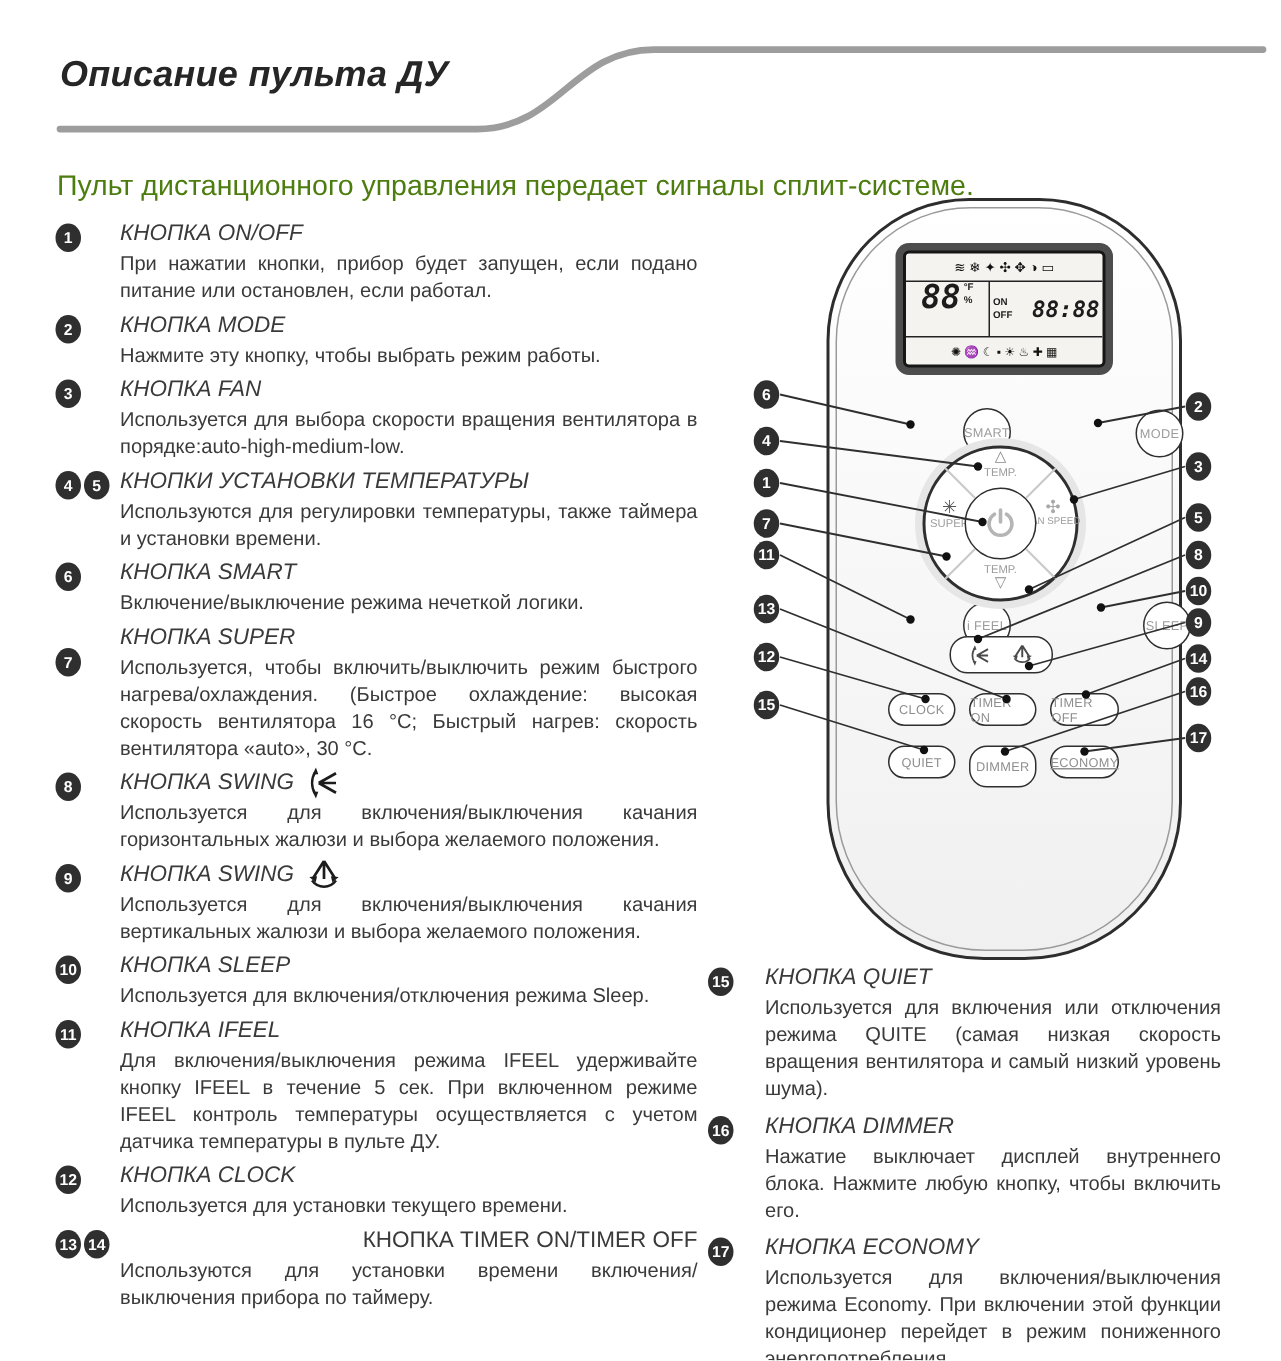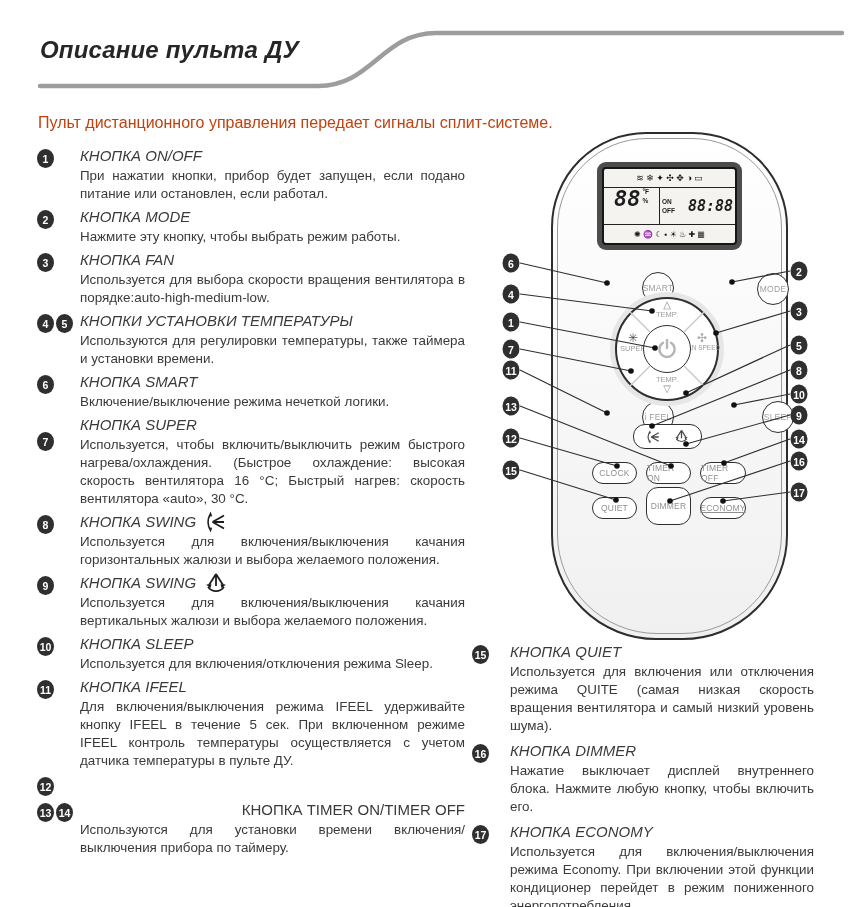--- a/index.html
+++ b/index.html
@@ -1,21 +1,21 @@
 <!DOCTYPE html>
 <html><head>
 <meta charset="utf-8">
 <style>
   html,body{margin:0;padding:0;background:#fff;}
   .page{position:relative;width:854px;height:907px;background:#fff;overflow:hidden;
         font-family:"Liberation Sans",sans-serif;color:#3b3b3b;}
   .header-curve{position:absolute;left:0;top:0;pointer-events:none;}
   .page-title{position:absolute;left:40px;top:36px;font-size:24px;font-weight:bold;
               font-style:italic;color:#262626;letter-spacing:.2px;}
-  .intro{position:absolute;left:38px;top:114px;font-size:16px;color:#c2410c;}
+  .intro{position:absolute;left:38px;top:114px;font-size:19px;color:#4d7c0f;}
 
   
   .left-col{position:absolute;left:33px;top:147px;width:432px;}
   .right-col{position:absolute;left:468px;top:643px;width:346px;}
   .item{display:flex;margin-bottom:5px;}
   .badges{flex:none;display:flex;gap:2px;align-items:flex-start;padding:2px 0 0 4px;}
   .left-col .badges{width:47px;box-sizing:border-box;}
   .right-col .badges{width:42px;box-sizing:border-box;}
   .badge{width:17px;height:19px;background:#2f2f2f;color:#fff;border-radius:50%;
          font-size:10.5px;font-weight:bold;display:flex;align-items:center;justify-content:center;flex:none;}
@@ -220,20 +220,26 @@
             <span>КНОПКА IFEEL</span>
           </div>
       <div class="ibody">Для включения/выключения режима IFEEL удерживайте кнопку IFEEL в течение 5 сек. При включенном режиме IFEEL контроль температуры осуществляется с учетом датчика температуры в пульте ДУ.</div>
         </div>
     </div>
 
     <div class="item">
       <div class="badges">
           <span class="badge">12</span>
         </div>
+      <div class="content">
+          <div class="ititle">
+            <span>КНОПКА CLOCK</span>
+          </div>
+      <div class="ibody">Используется для установки текущего времени.</div>
+        </div>
     </div>
 
     <div class="item">
       <div class="badges">
         <span class="badge">13</span>
         <span class="badge">14</span>
       </div>
       <div class="content">
           <div class="ititle upright">
             <span>КНОПКА TIMER ON/TIMER OFF</span>
@@ -352,21 +358,21 @@
           <path d="M5 15 C9 20.5 17 20.5 21 15" stroke-width="1.8"></path>
         </g>
         <polygon points="3.2,12.6 7.4,16.4 8.4,12.2" fill="#4a4a4a"></polygon>
         <polygon points="22.8,12.6 18.6,16.4 17.6,12.2" fill="#4a4a4a"></polygon>
       </svg>
     </div>
     <div class="pill" style="left:127px;top:342px;width:45px;height:22px;">CLOCK</div>
     <div class="pill" style="left:181px;top:342px;width:45px;height:22px;">TIMER ON</div>
     <div class="pill" style="left:235px;top:342px;width:46px;height:22px;">TIMER OFF</div>
     <div class="pill" style="left:127px;top:377px;width:45px;height:22px;">QUIET</div>
-    <div class="pill" style="left:181px;top:367px;width:45px;height:38px;">DIMMER</div>
+    <div class="pill" style="left:181px;top:377px;width:45px;height:28px;">DIMMER</div>
     <div class="pill" style="left:235px;top:377px;width:46px;height:22px;text-decoration:underline;">ECONOMY</div>
 
     <svg class="lines-svg" width="389" height="525">
       <g stroke="#c9c9c9" stroke-width="1.4">
         <line x1="219" y1="212" x2="239" y2="192"></line>
           <line x1="185" y1="212" x2="165" y2="192"></line>
         <line x1="185" y1="246" x2="165" y2="266"></line>
           <line x1="219" y1="246" x2="239" y2="266"></line>
       </g>
       <g stroke="#2f2f2f" stroke-width="1.2" fill="none">

